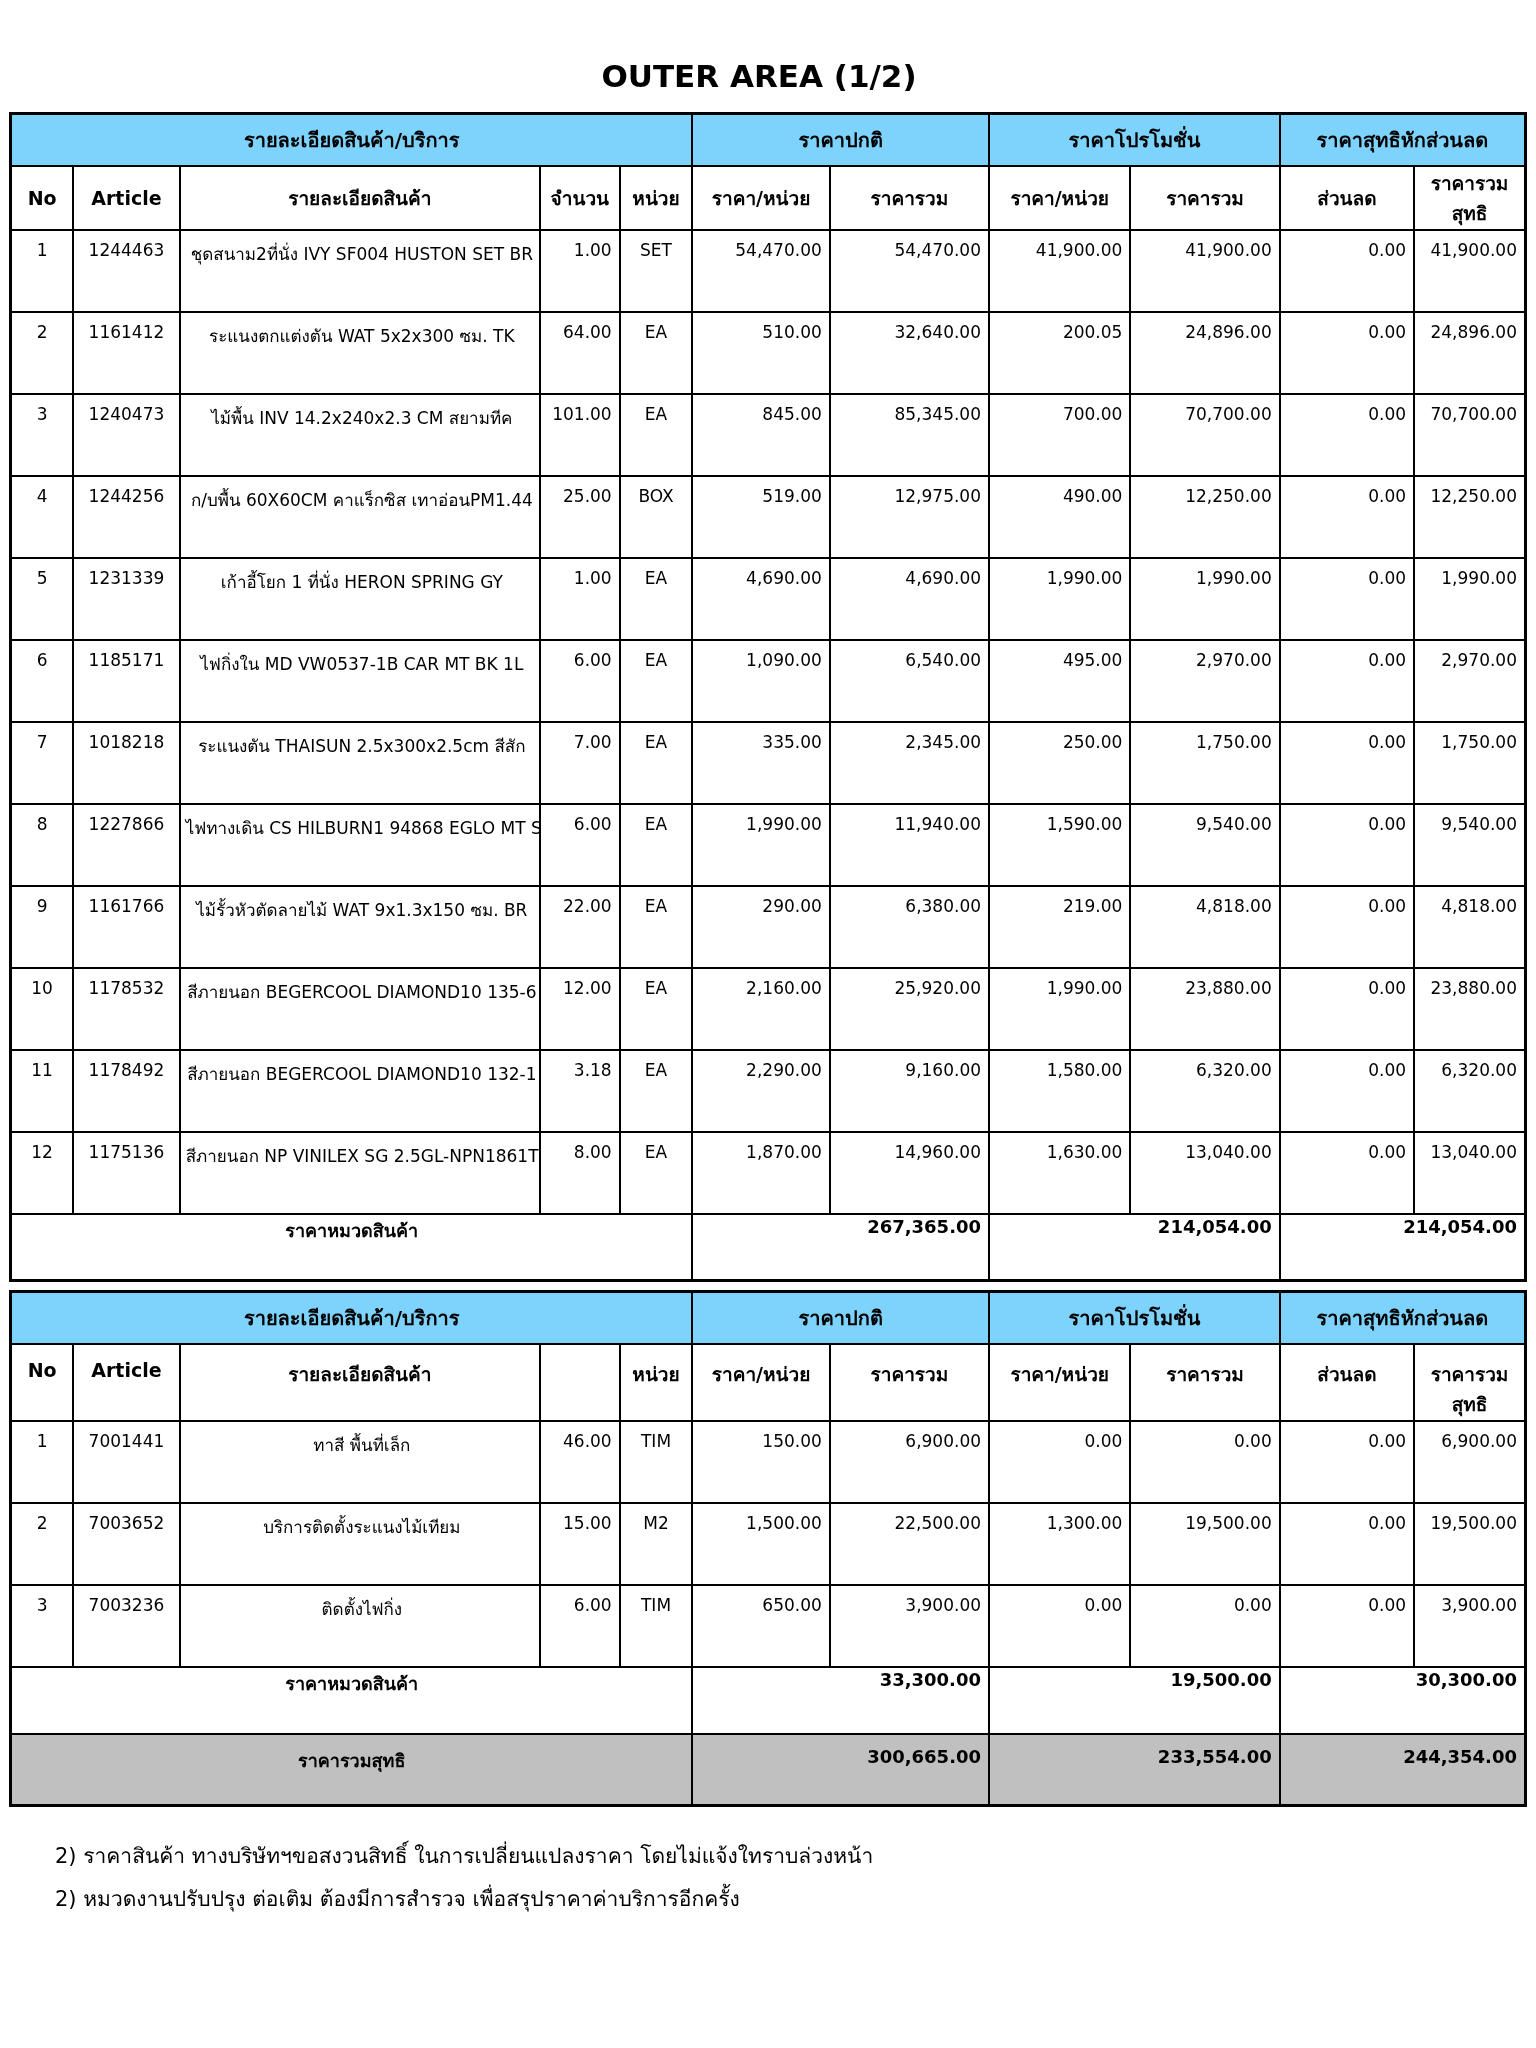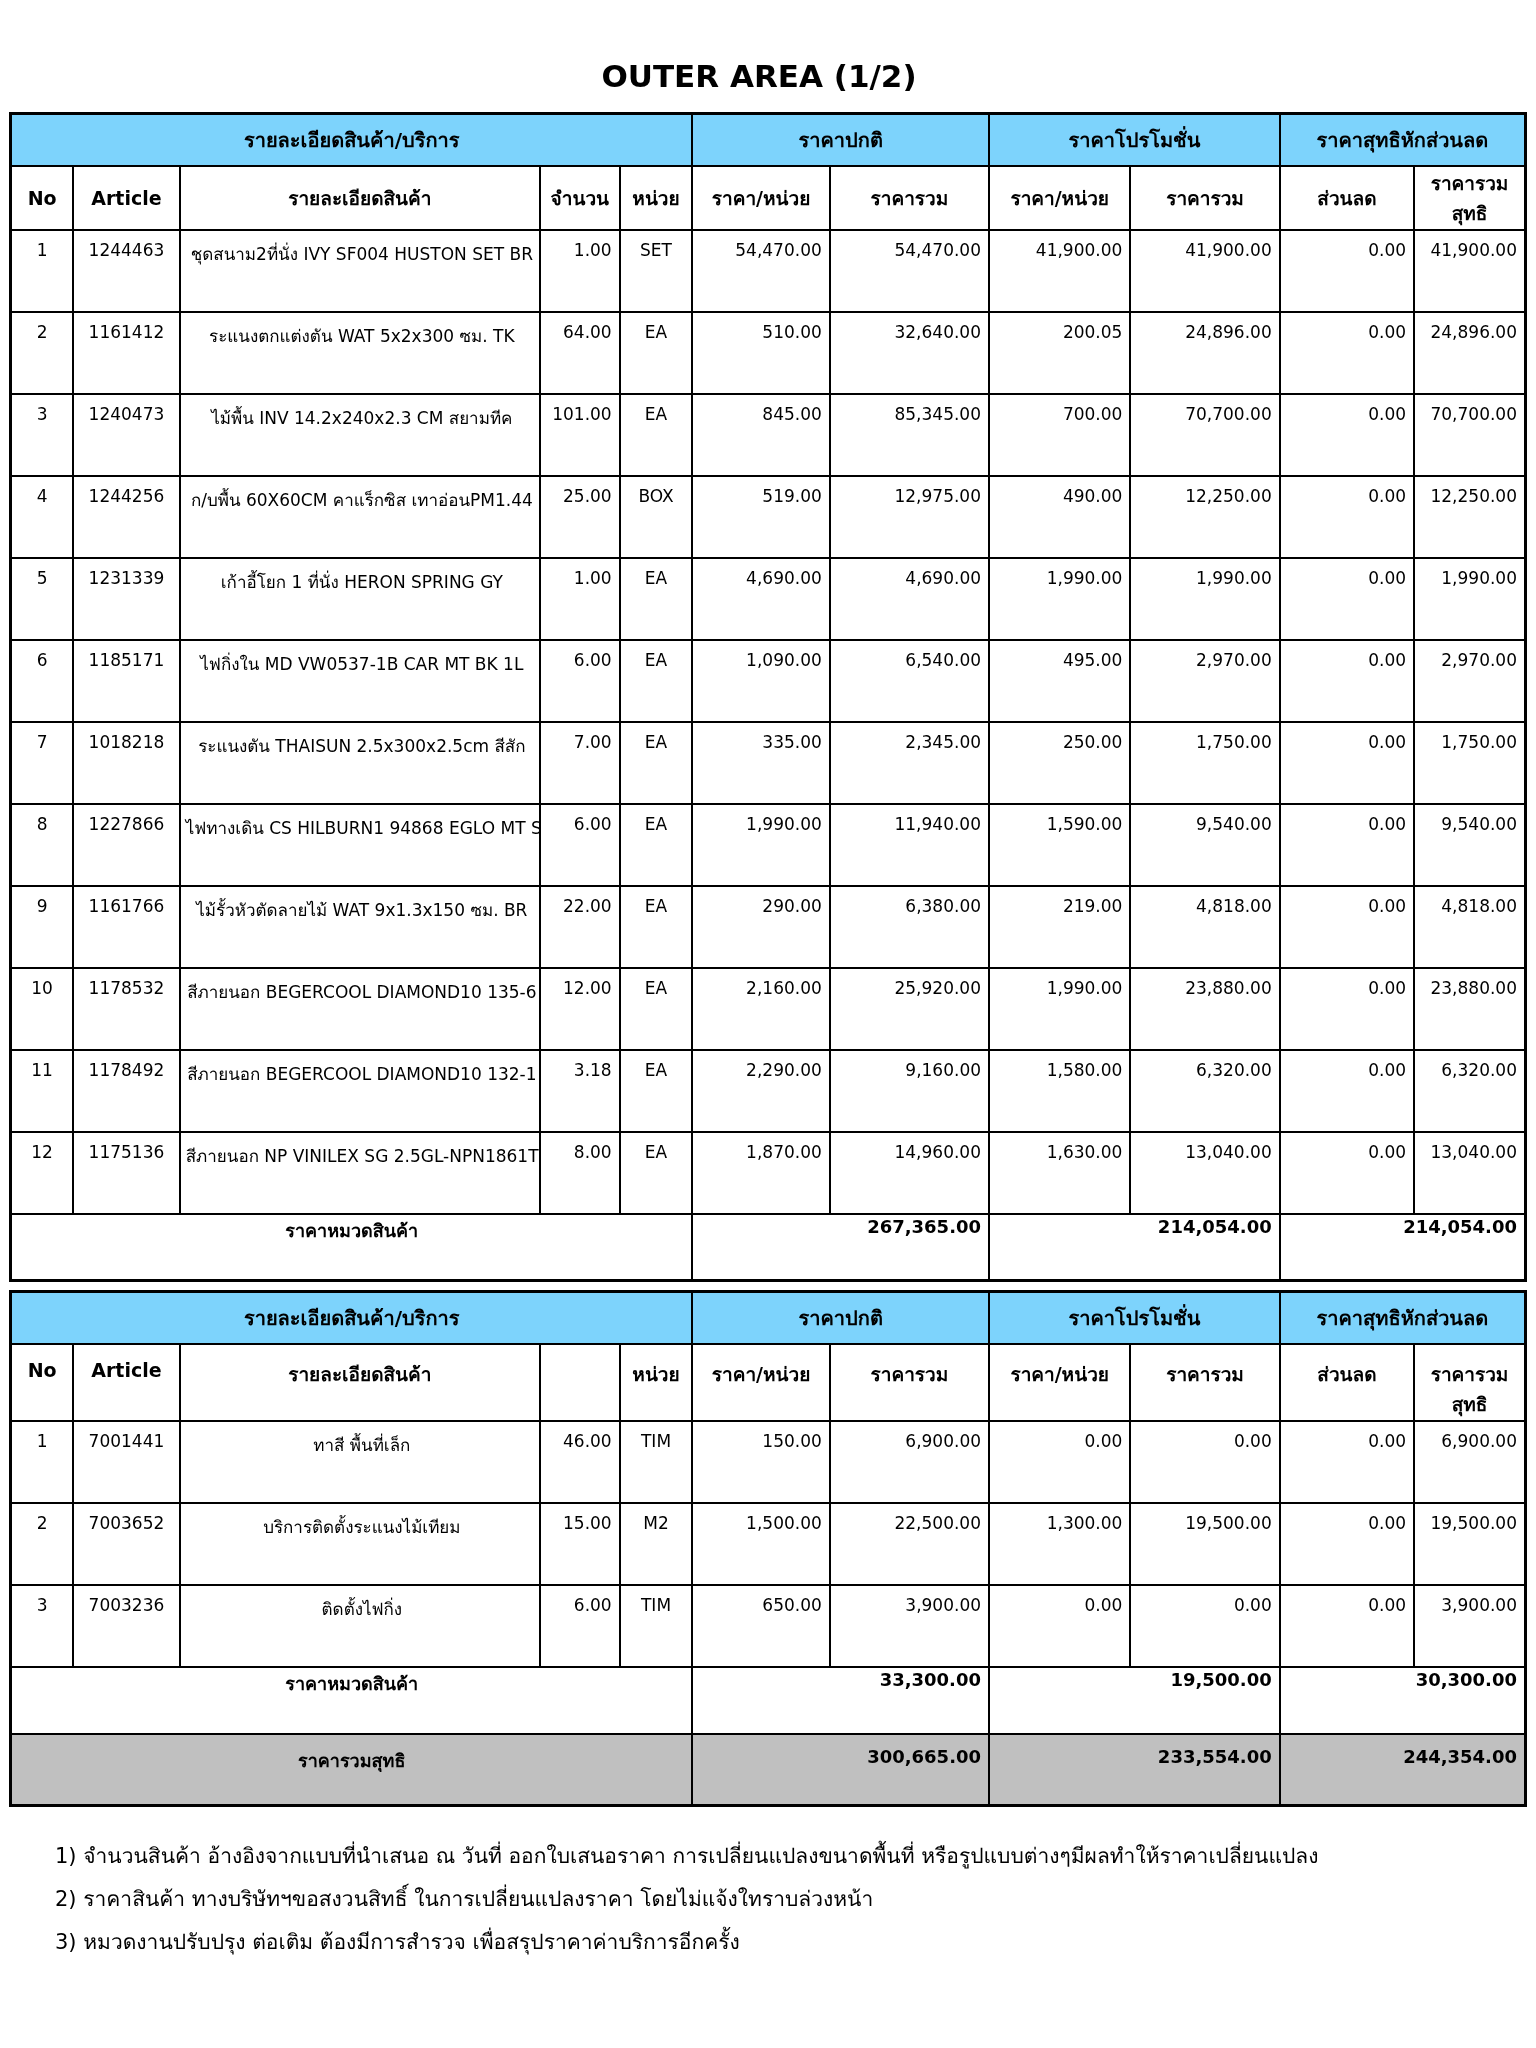--- a/index.html
+++ b/index.html
@@ -322,18 +322,17 @@
       <tr class="grand-row">
         <td colspan="5" class="c-center">ราคารวมสุทธิ</td>
         <td colspan="2" class="c-right">300,665.00</td>
         <td colspan="2" class="c-right">233,554.00</td>
         <td colspan="2" class="c-right">244,354.00</td>
       </tr>
     </tfoot>
   </table>
 
   <div class="notes">
-    <div class="note-line">1) จำนวนสินค้า อ้างอิงจากแบบที่นำเสนอ ณ วันที่ ออกใบเสนอราคา การเปลี่ยนแปลงขนาดพื้นที่ หรือรูปแบบต่างๆมีผลทำให้ราคาเปลี่ยนแปลง</div>
     <div class="note-line">2) ราคาสินค้า ทางบริษัทฯขอสงวนสิทธิ์ ในการเปลี่ยนแปลงราคา โดยไม่แจ้งใทราบล่วงหน้า</div>
-    <div class="note-line">3) หมวดงานปรับปรุง ต่อเติม ต้องมีการสำรวจ เพื่อสรุปราคาค่าบริการอีกครั้ง</div>
+    <div class="note-line">2) หมวดงานปรับปรุง ต่อเติม ต้องมีการสำรวจ เพื่อสรุปราคาค่าบริการอีกครั้ง</div>
   </div>
 
 </div>
 
 </body></html>

